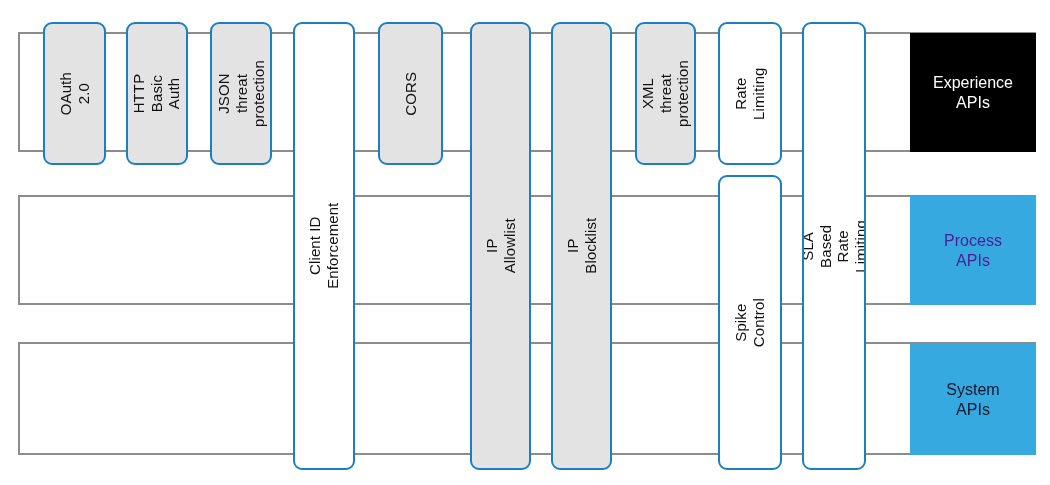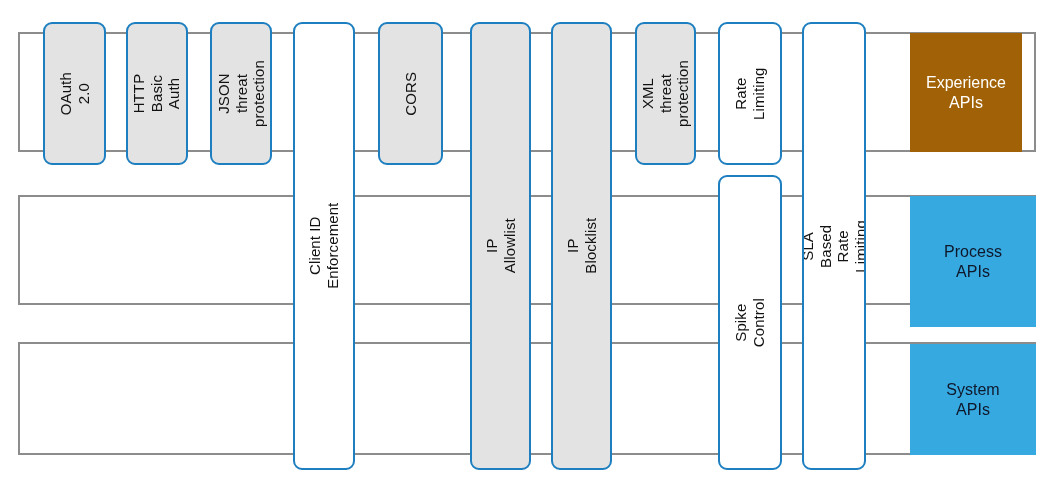--- a/index.html
+++ b/index.html
@@ -111,20 +111,20 @@
       </div>
       <div class="pbox white" style="left: 718px; top: 175px; width: 64px; height: 295px; border-color: rgb(29, 127, 192);">
         <span class="vlabel" style="width: 283px;">Spike Control</span>
       </div>
       <div class="pbox white" style="left: 802px; top: 22px; width: 64px; height: 448px; border-color: rgb(29, 127, 192);">
         <span class="vlabel" style="width: 436px;">SLA Based Rate Limiting</span>
       </div>
     </div>
 
   <div id="api-layer">
-      <div class="apibox" style="left: 910px; top: 33px; width: 112px; height: 119px; background: #a16207; color: rgb(255, 255, 255);">Experience
+      <div class="apibox" style="left: 910px; top: 33px; width: 126px; height: 119px; background: #000000; color: rgb(255, 255, 255);">Experience
 APIs</div>
-      <div class="apibox" style="left: 910px; top: 196px; width: 126px; height: 131px; background: rgb(54, 169, 225); color: #0f172a;">Process
+      <div class="apibox" style="left: 910px; top: 196px; width: 126px; height: 109px; background: rgb(54, 169, 225); color: #4c1d95;">Process
 APIs</div>
       <div class="apibox" style="left: 910px; top: 344px; width: 126px; height: 111px; background: rgb(54, 169, 225); color: #0f172a;">System
 APIs</div>
     </div>
 </div>
 
 </body></html>

